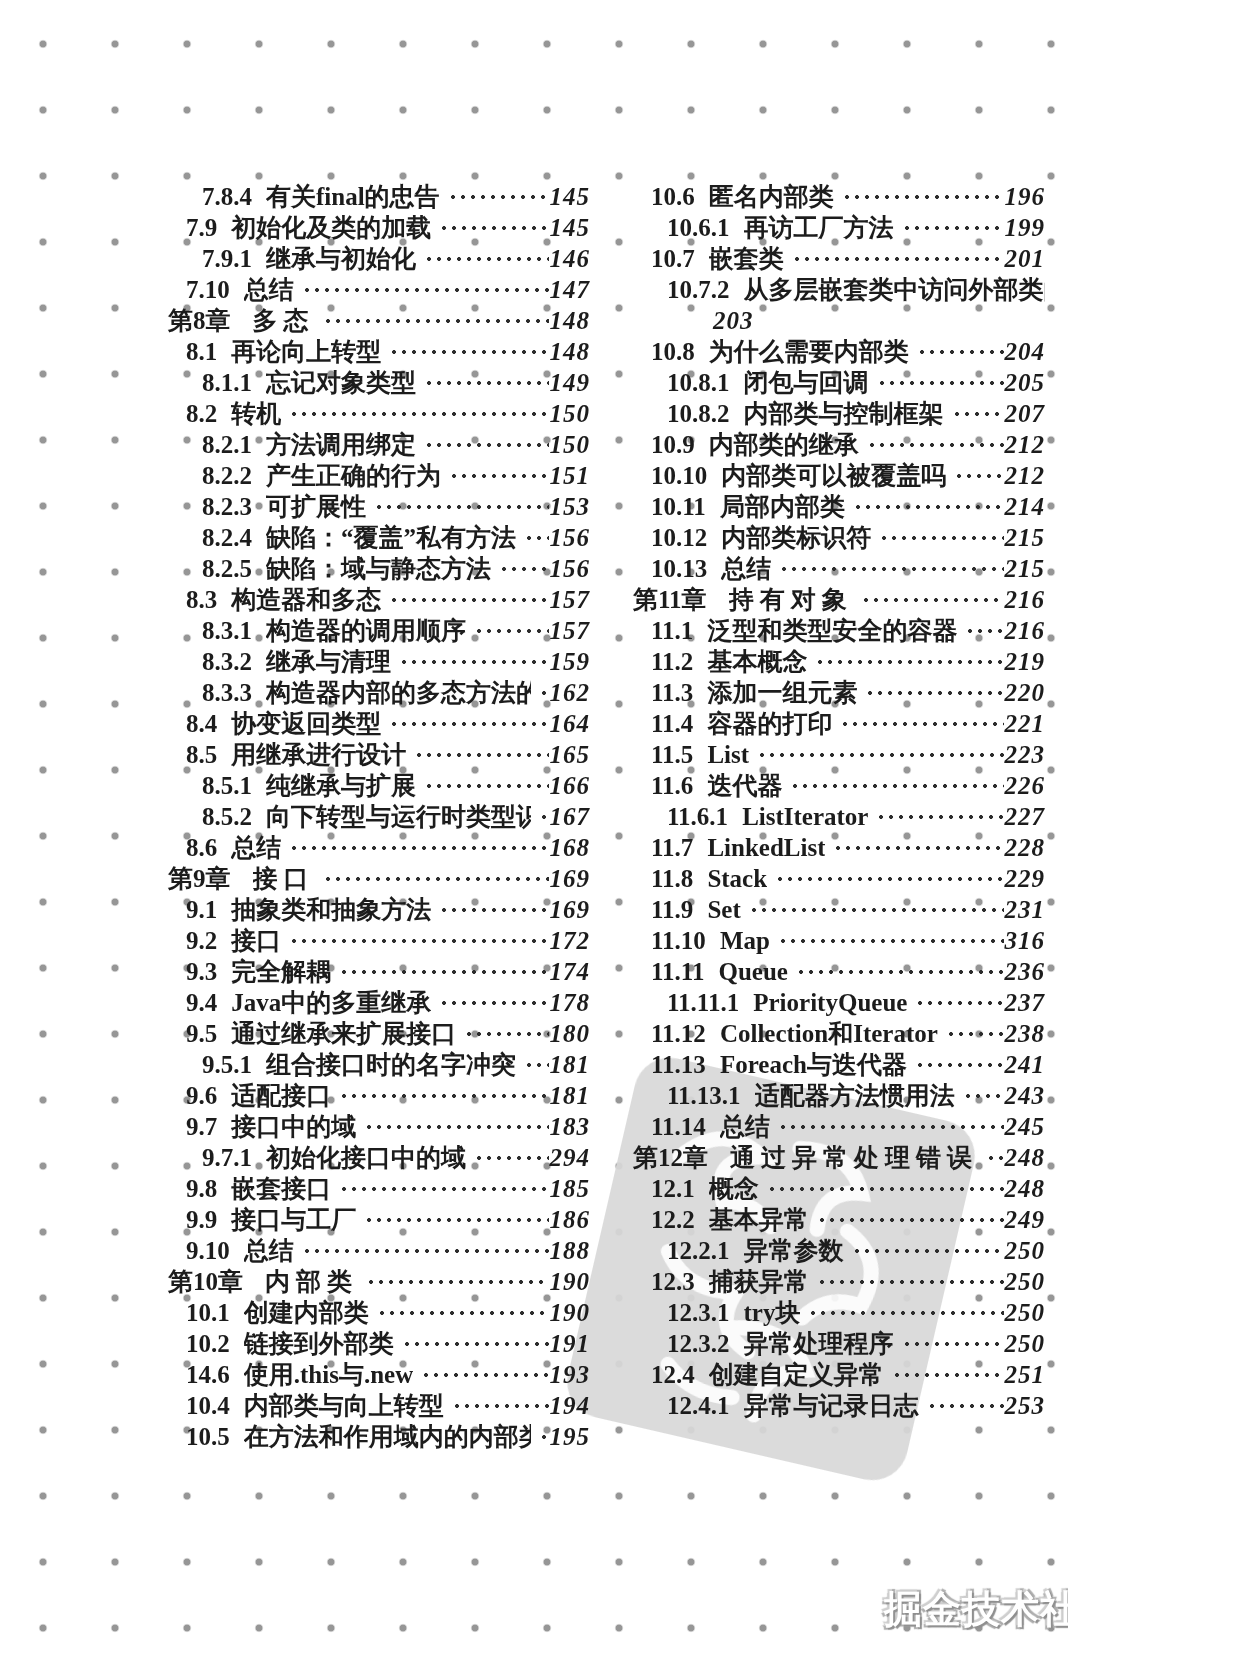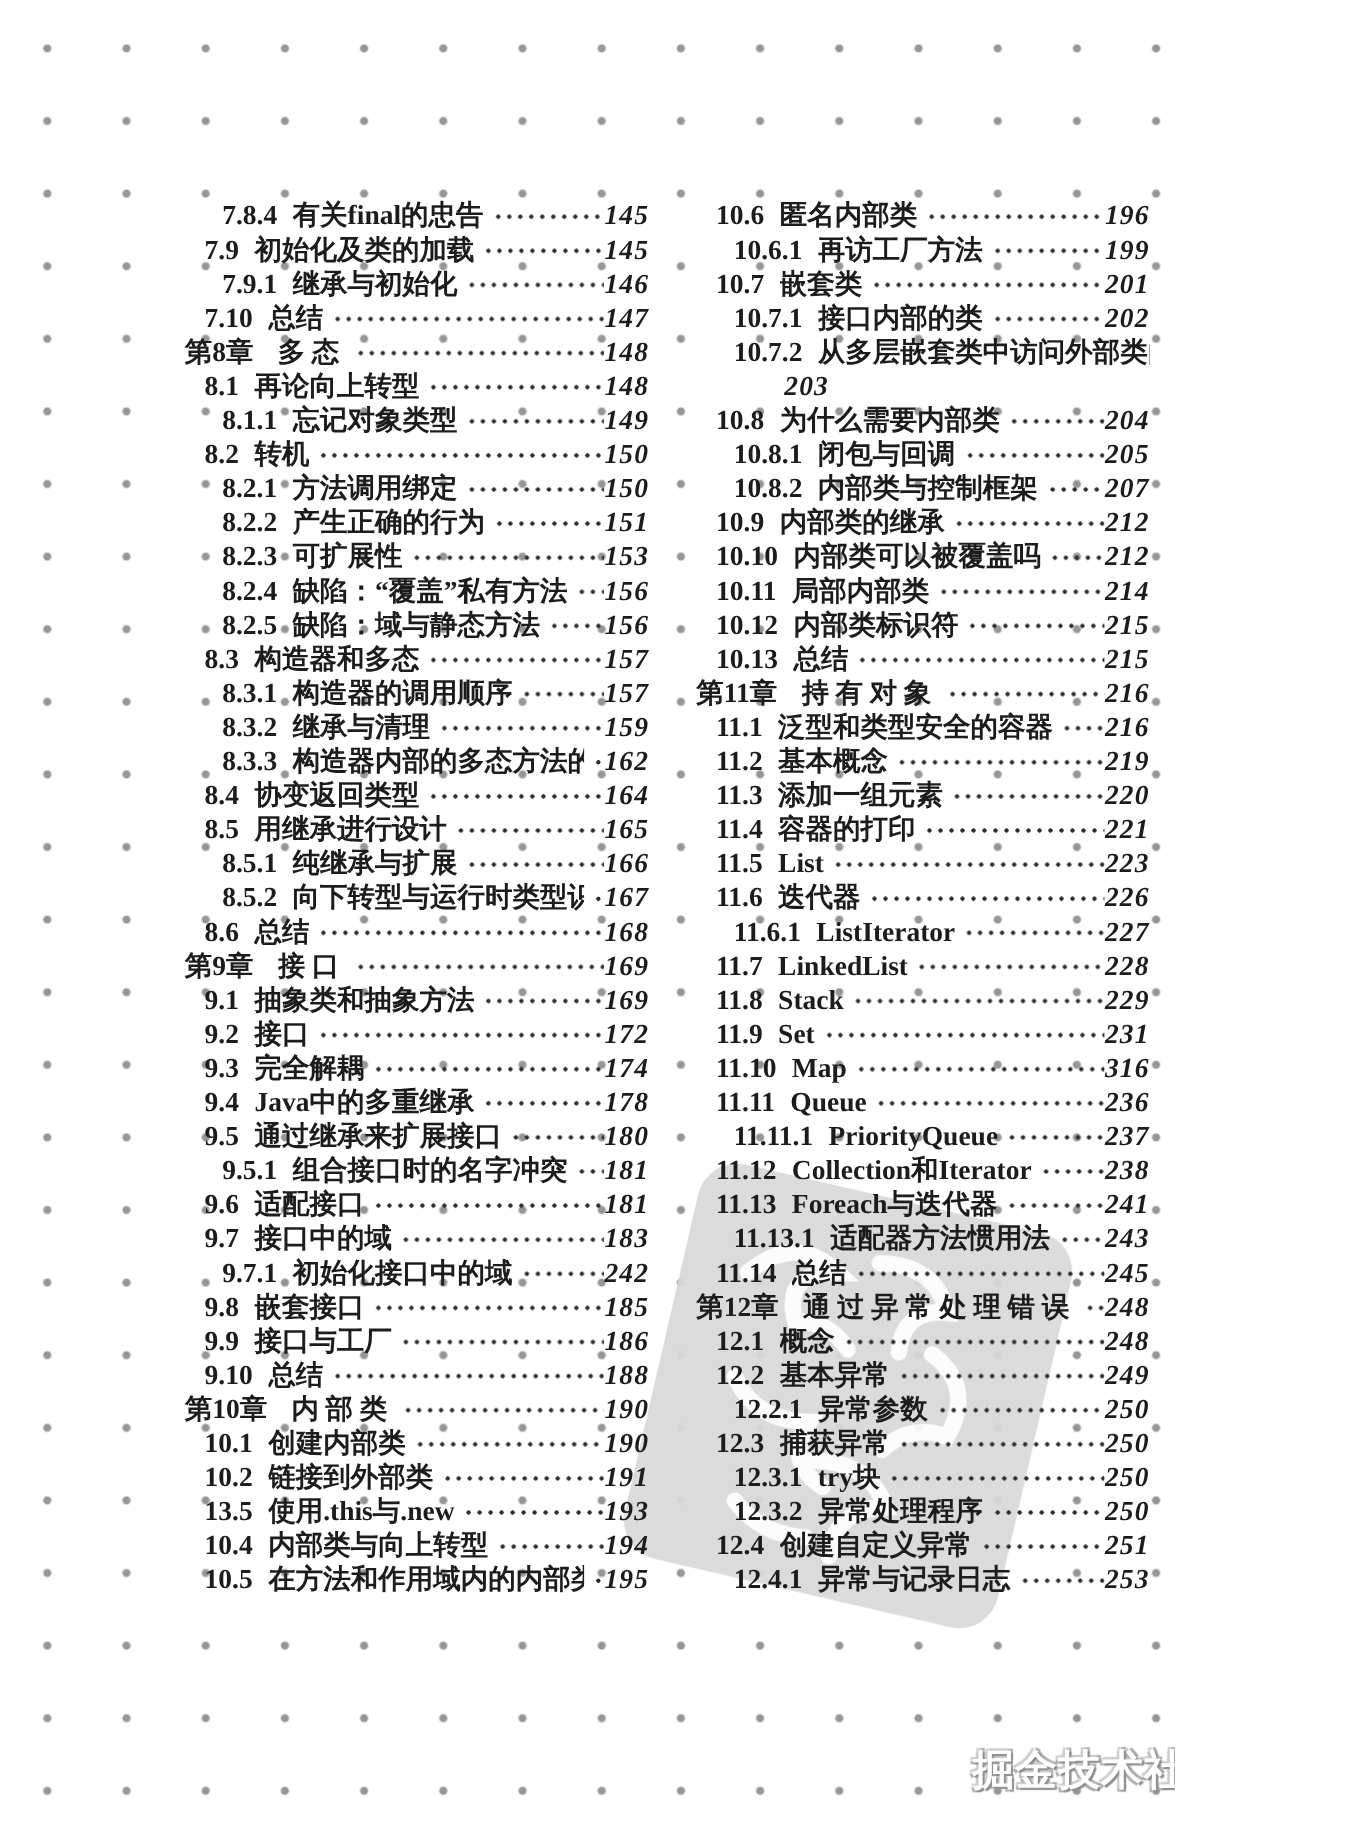--- a/index.html
+++ b/index.html
@@ -263,21 +263,21 @@
       <div class="toc-row lvl1">
         <span class="num">9.7</span>
         <span class="title">接口中的域</span>
         <span class="leader"></span>
         <span class="pg">183</span>
       </div>
       <div class="toc-row lvl2">
         <span class="num">9.7.1</span>
         <span class="title">初始化接口中的域</span>
         <span class="leader"></span>
-        <span class="pg">242</span>
+        <span class="pg">294</span>
       </div>
       <div class="toc-row lvl1">
         <span class="num">9.8</span>
         <span class="title">嵌套接口</span>
         <span class="leader"></span>
         <span class="pg">185</span>
       </div>
       <div class="toc-row lvl1">
         <span class="num">9.9</span>
         <span class="title">接口与工厂</span>
@@ -302,21 +302,21 @@
         <span class="leader"></span>
         <span class="pg">190</span>
       </div>
       <div class="toc-row lvl1">
         <span class="num">10.2</span>
         <span class="title">链接到外部类</span>
         <span class="leader"></span>
         <span class="pg">191</span>
       </div>
       <div class="toc-row lvl1">
-        <span class="num">13.5</span>
+        <span class="num">14.6</span>
         <span class="title">使用.this与.new</span>
         <span class="leader"></span>
         <span class="pg">193</span>
       </div>
       <div class="toc-row lvl1">
         <span class="num">10.4</span>
         <span class="title">内部类与向上转型</span>
         <span class="leader"></span>
         <span class="pg">194</span>
       </div>
@@ -338,26 +338,20 @@
         <span class="num">10.6.1</span>
         <span class="title">再访工厂方法</span>
         <span class="leader"></span>
         <span class="pg">199</span>
       </div>
       <div class="toc-row lvl1">
         <span class="num">10.7</span>
         <span class="title">嵌套类</span>
         <span class="leader"></span>
         <span class="pg">201</span>
-      </div>
-      <div class="toc-row lvl2">
-        <span class="num">10.7.1</span>
-        <span class="title">接口内部的类</span>
-        <span class="leader"></span>
-        <span class="pg">202</span>
       </div>
       <div class="toc-row lvl2">
         <span class="num">10.7.2</span>
         <span class="title">从多层嵌套类中访问外部类的</span>
       </div>
       <div class="toc-row cont">
         <span class="title">成员</span>
         <span class="leader"></span>
         <span class="pg">203</span>
       </div>

